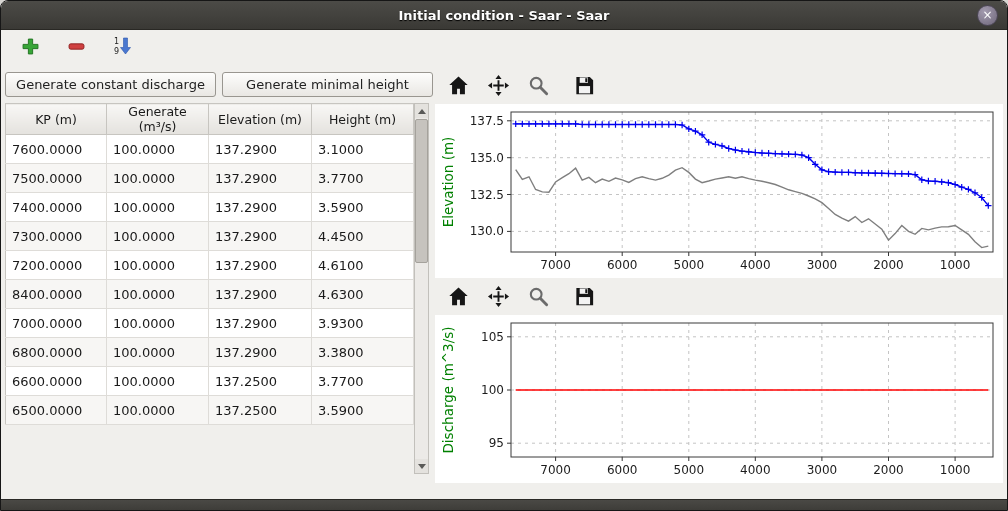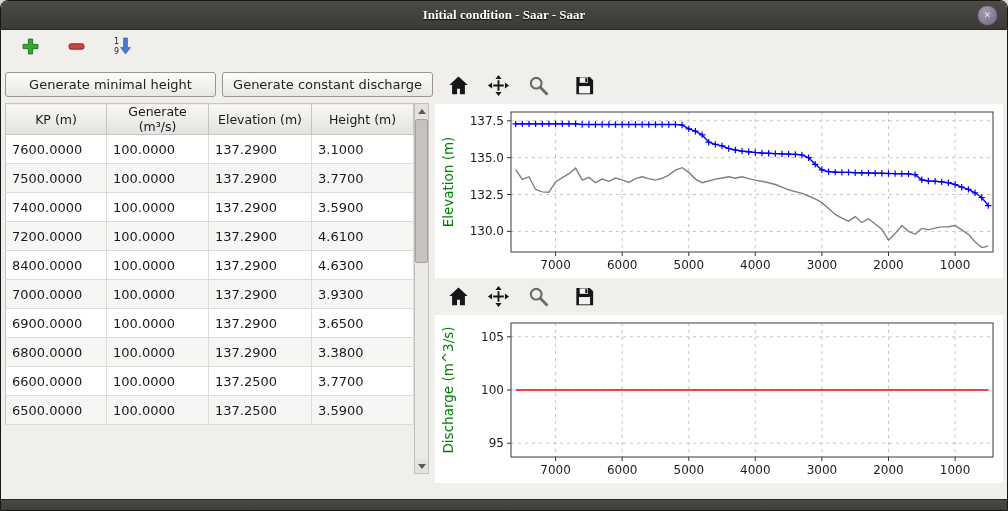--- a/index.html
+++ b/index.html
@@ -1,20 +1,20 @@
 <!DOCTYPE html>
 <html><head>
 <meta charset="utf-8">
 <style>
   html,body{margin:0;padding:0;background:#d8d6d2;font-family:"DejaVu Sans",sans-serif;}
   .window{position:relative;width:1008px;height:511px;box-sizing:border-box;border:1px solid #161616;
     border-radius:8px 8px 0 0;overflow:hidden;background:#f0efec;}
   
   .titlebar{height:28px;background:linear-gradient(#4c4b47,#3a3935);border-bottom:1px solid #292824;
-    display:flex;align-items:center;justify-content:center;position:relative;font-family:Liberation Serif, serif;}
+    display:flex;align-items:center;justify-content:center;position:relative;}
   .titlebar .title{color:#ffffff;font-size:13px;font-weight:bold;text-shadow:0 1px 1px #000;}
   .closebtn{position:absolute;right:9px;top:4px;width:19px;height:19px;border-radius:50%;
     background:radial-gradient(circle at 35% 30%,#a49cb0,#6e6679);border:1px solid #4d4757;
     color:#fff;font-size:12px;line-height:18px;text-align:center;cursor:default;}
   
   .maintoolbar{height:36px;display:flex;align-items:center;gap:16px;padding-left:14px;background:#f0efec;}
   .tbtn{width:30px;height:30px;display:flex;align-items:center;justify-content:center;border-radius:3px;}
   
   .content{display:flex;height:433px;}
   .left{width:434px;flex:none;padding:6px 2px 0 4px;box-sizing:border-box;}
@@ -82,22 +82,22 @@
           <path d="M11.5 2h4v9.5h3L13.5 18 8.5 11.5h3z" fill="#4a78d0" stroke="#2b56ab" stroke-width="0.6"></path>
         </svg>
       </span>
     </div>
   </div>
 
   <div class="content">
 
     <div class="left">
       <div class="btnrow">
+        <button>Generate constant discharge</button>
         <button>Generate minimal height</button>
-        <button>Generate constant discharge</button>
       </div>
       <div class="tablewrap">
         <table>
           <colgroup>
               <col class="c1">
               <col class="c2">
               <col class="c3">
               <col class="c4">
             </colgroup>
           <thead>
@@ -121,42 +121,42 @@
                 <td>137.2900</td>
                 <td>3.7700</td>
               </tr>
               <tr>
                 <td>7400.0000</td>
                 <td>100.0000</td>
                 <td>137.2900</td>
                 <td>3.5900</td>
               </tr>
               <tr>
+                <td>7300.0000</td>
+                <td>100.0000</td>
+                <td>137.2900</td>
+                <td>4.4500</td>
+              </tr>
+              <tr>
                 <td>7200.0000</td>
                 <td>100.0000</td>
                 <td>137.2900</td>
                 <td>4.6100</td>
               </tr>
               <tr>
                 <td>8400.0000</td>
                 <td>100.0000</td>
                 <td>137.2900</td>
                 <td>4.6300</td>
               </tr>
               <tr>
                 <td>7000.0000</td>
                 <td>100.0000</td>
                 <td>137.2900</td>
                 <td>3.9300</td>
-              </tr>
-              <tr>
-                <td>6900.0000</td>
-                <td>100.0000</td>
-                <td>137.2900</td>
-                <td>3.6500</td>
               </tr>
               <tr>
                 <td>6800.0000</td>
                 <td>100.0000</td>
                 <td>137.2900</td>
                 <td>3.3800</td>
               </tr>
               <tr>
                 <td>6600.0000</td>
                 <td>100.0000</td>

